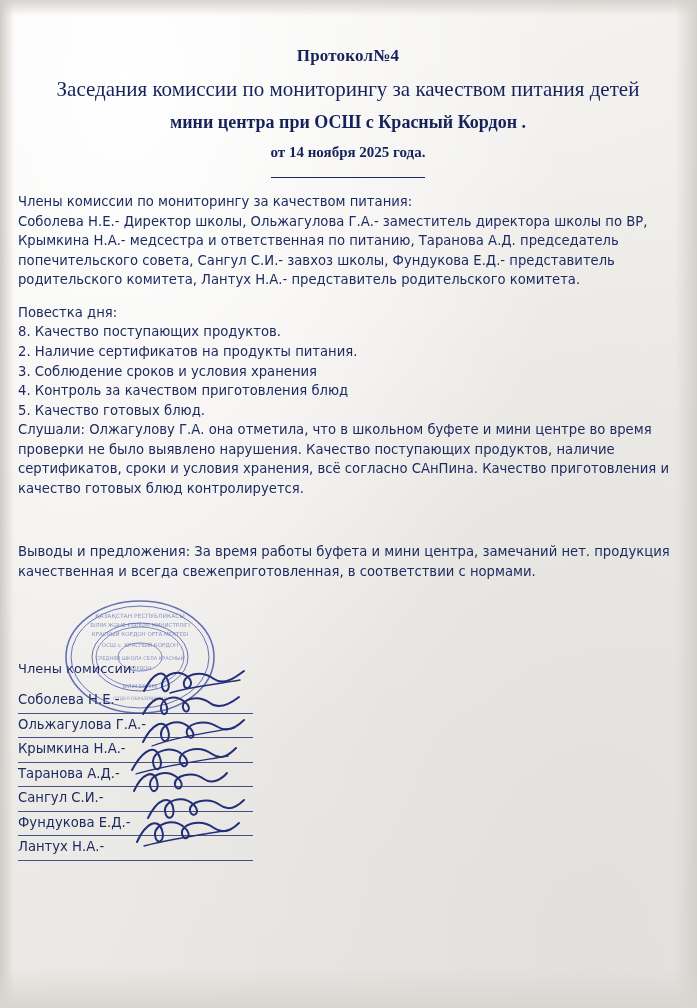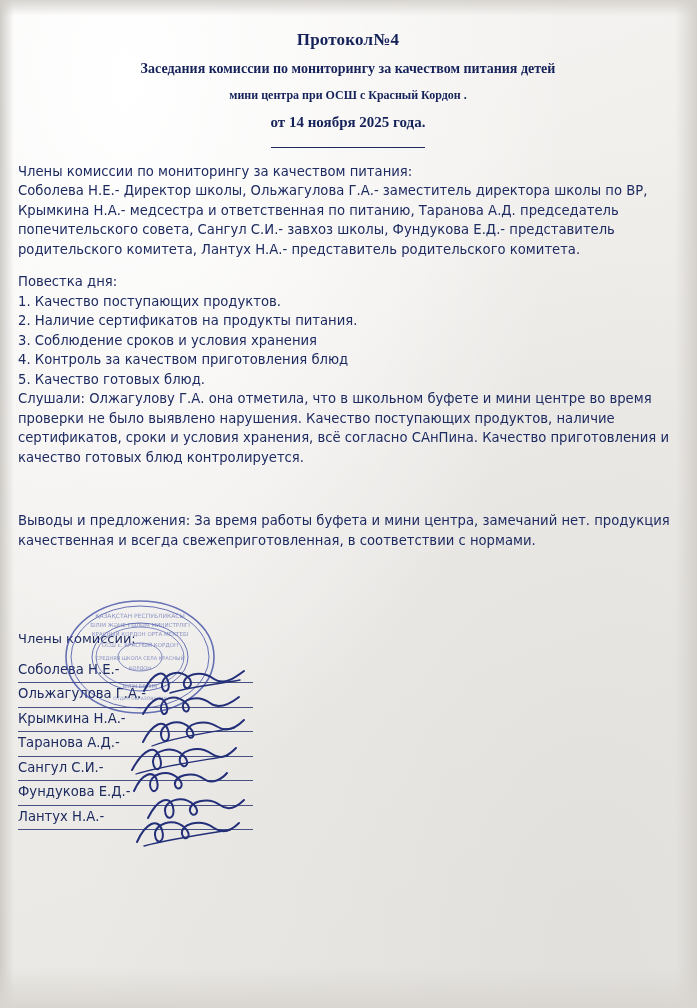--- a/index.html
+++ b/index.html
@@ -52,44 +52,44 @@
     position: absolute;
     left: 0; right: 0; bottom: 0;
     height: 40px;
     background: linear-gradient(to top, #d9d6d1 0%, rgba(217,214,209,0) 100%);
     pointer-events: none;
   }
 
   .content {
     position: absolute;
     left: 18px;
-    top: 30px;
+    top: 46px;
     width: 660px;
     color: #1d2a5e;
   }
 
   .title-block {
     text-align: center;
     color: #15225a;
   }
   .doc-title {
     font-size: 17px;
     font-weight: 700;
     letter-spacing: .2px;
     margin: 0 0 10px 0;
   }
   .doc-sub1 {
-    font-size: 14px;
-    font-weight: 700;
+    font-size: 21px;
+    font-weight: 400;
     margin: 0 0 10px 0;
     padding: 0 30px;
     line-height: 1.25;
   }
   .doc-sub2 {
-    font-size: 12px;
+    font-size: 18px;
     font-weight: 700;
     margin: 0 0 10px 0;
   }
   .doc-date {
     font-size: 15px;
     font-weight: 700;
     display: inline-block;
     border-bottom: 1.4px solid #1d2a5e;
     padding-bottom: 16px;
     margin: 0 0 14px 0;
@@ -175,21 +175,21 @@
       <div class="doc-date">от 14 ноября  2025 года.</div>
     </div>
 
     <div class="body-block">
       <p>Члены комиссии по мониторингу за качеством питания:</p>
       <p>Соболева Н.Е.- Директор школы, Ольжагулова Г.А.- заместитель директора школы по ВР, Крымкина Н.А.- медсестра и ответственная по питанию, Таранова А.Д. председатель попечительского совета, Сангул С.И.- завхоз школы, Фундукова Е.Д.- представитель родительского комитета, Лантух Н.А.- представитель родительского комитета.</p>
 
       <div class="spacer-sm"></div>
 
       <p>Повестка дня:</p>
-      <p>1. Качество поступающих продуктов.</p>
+      <p>8. Качество поступающих продуктов.</p>
       <p>2. Наличие сертификатов на продукты питания.</p>
       <p>3. Соблюдение сроков и условия хранения</p>
       <p>4. Контроль за качеством приготовления блюд</p>
       <p>5. Качество готовых блюд.</p>
 
       <p>Слушали: Олжагулову Г.А. она отметила, что в школьном буфете и мини центре во время проверки не было выявлено нарушения. Качество поступающих продуктов, наличие сертификатов, сроки и условия хранения, всё согласно САнПина.  Качество приготовления и качество готовых блюд контролируется.</p>
 
       <div class="spacer-lg"></div>
 
       <p>Выводы и предложения: За время работы буфета и мини центра, замечаний нет. продукция качественная и всегда свежеприготовленная, в соответствии с нормами.</p>

